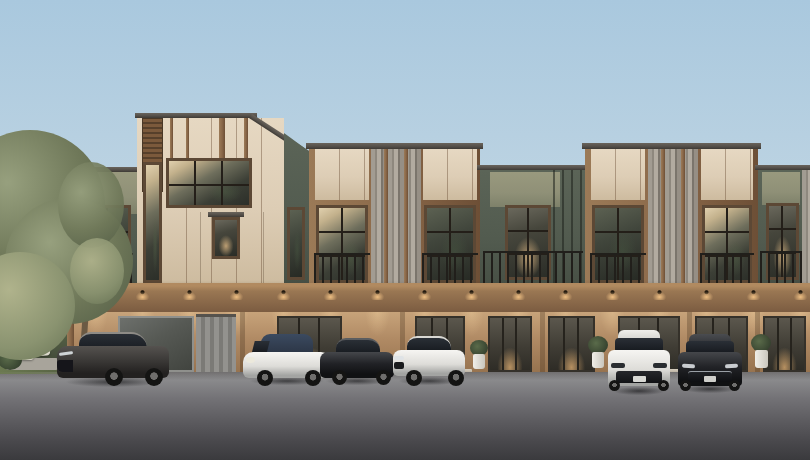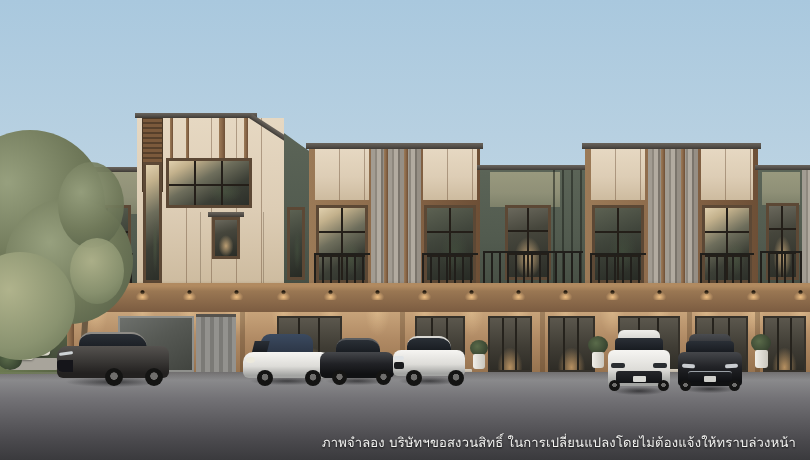--- a/index.html
+++ b/index.html
@@ -293,15 +293,14 @@
     <div class="glassdark" style="left:8px;top:7px;width:48px;height:14px;border-radius:4px;"></div>
     <div class="blackbody" style="left:0;top:18px;width:64px;height:34px;border-radius:6px 6px 4px 4px;"></div>
     <div style="left:4px;top:30px;width:13px;height:4px;background:#c9ccd0;border-radius:2px;transform:rotate(4deg);"></div>
     <div style="left:47px;top:30px;width:13px;height:4px;background:#c9ccd0;border-radius:2px;transform:rotate(-4deg);"></div>
     <div style="left:10px;top:37px;width:44px;height:11px;background:linear-gradient(180deg,#202226,#0e0f12);border-radius:3px;border-top:1px solid #9aa0a6;"></div>
     <div style="left:26px;top:42px;width:12px;height:6px;background:#cfcfcb;border-radius:1px;"></div>
     <div class="wheel" style="left:2px;top:46px;width:11px;height:11px;"></div>
     <div class="wheel" style="left:51px;top:46px;width:11px;height:11px;"></div>
   </div>
 
-  <div class="disclaimer" style="right:14px;bottom:7px;">ภาพจำลอง บริษัทฯขอสงวนสิทธิ์ ในการเปลี่ยนแปลงโดยไม่ต้องแจ้งให้ทราบล่วงหน้า</div>
 
 </div>
 
 </body></html>

